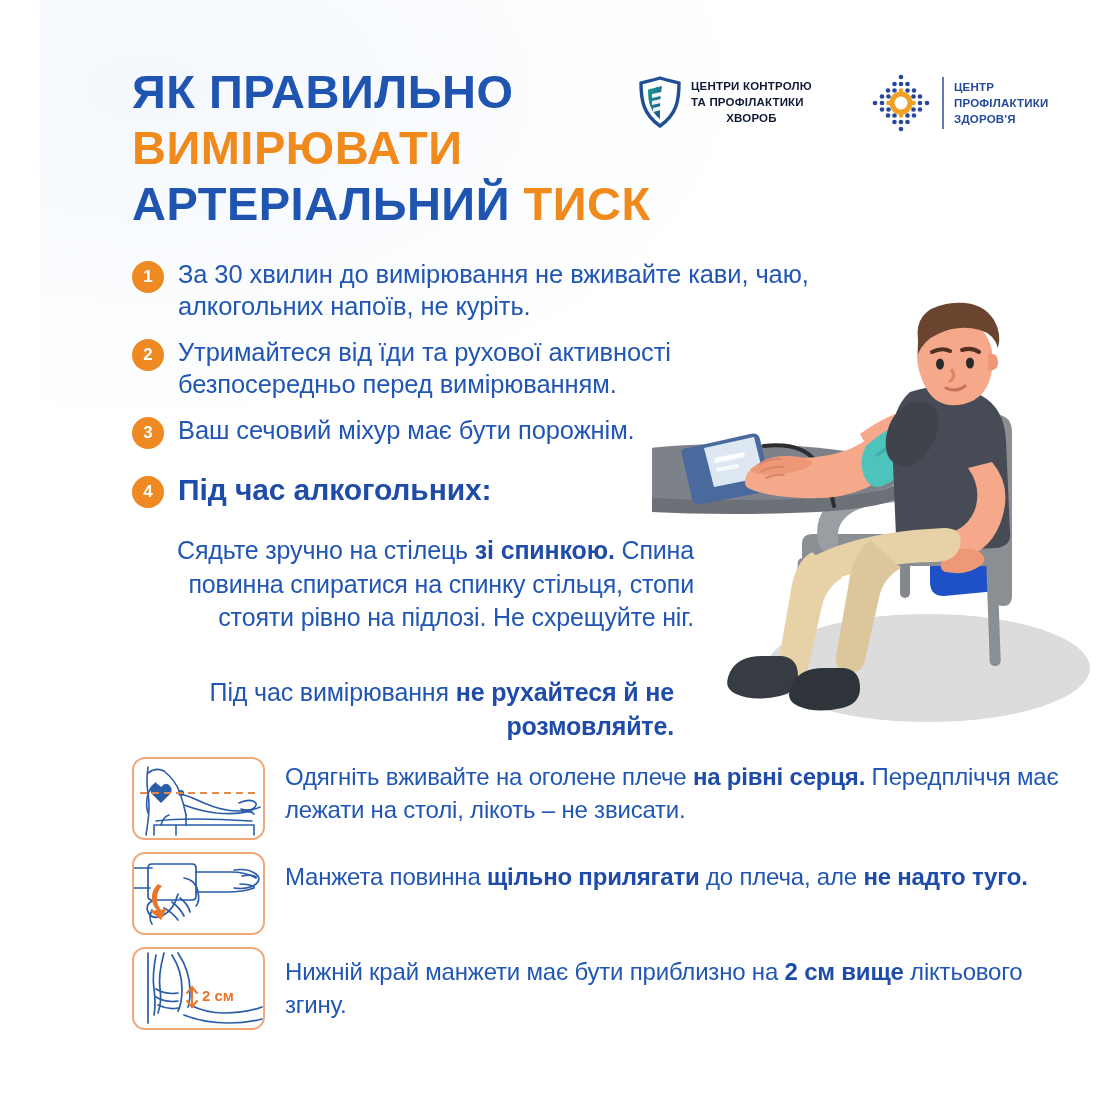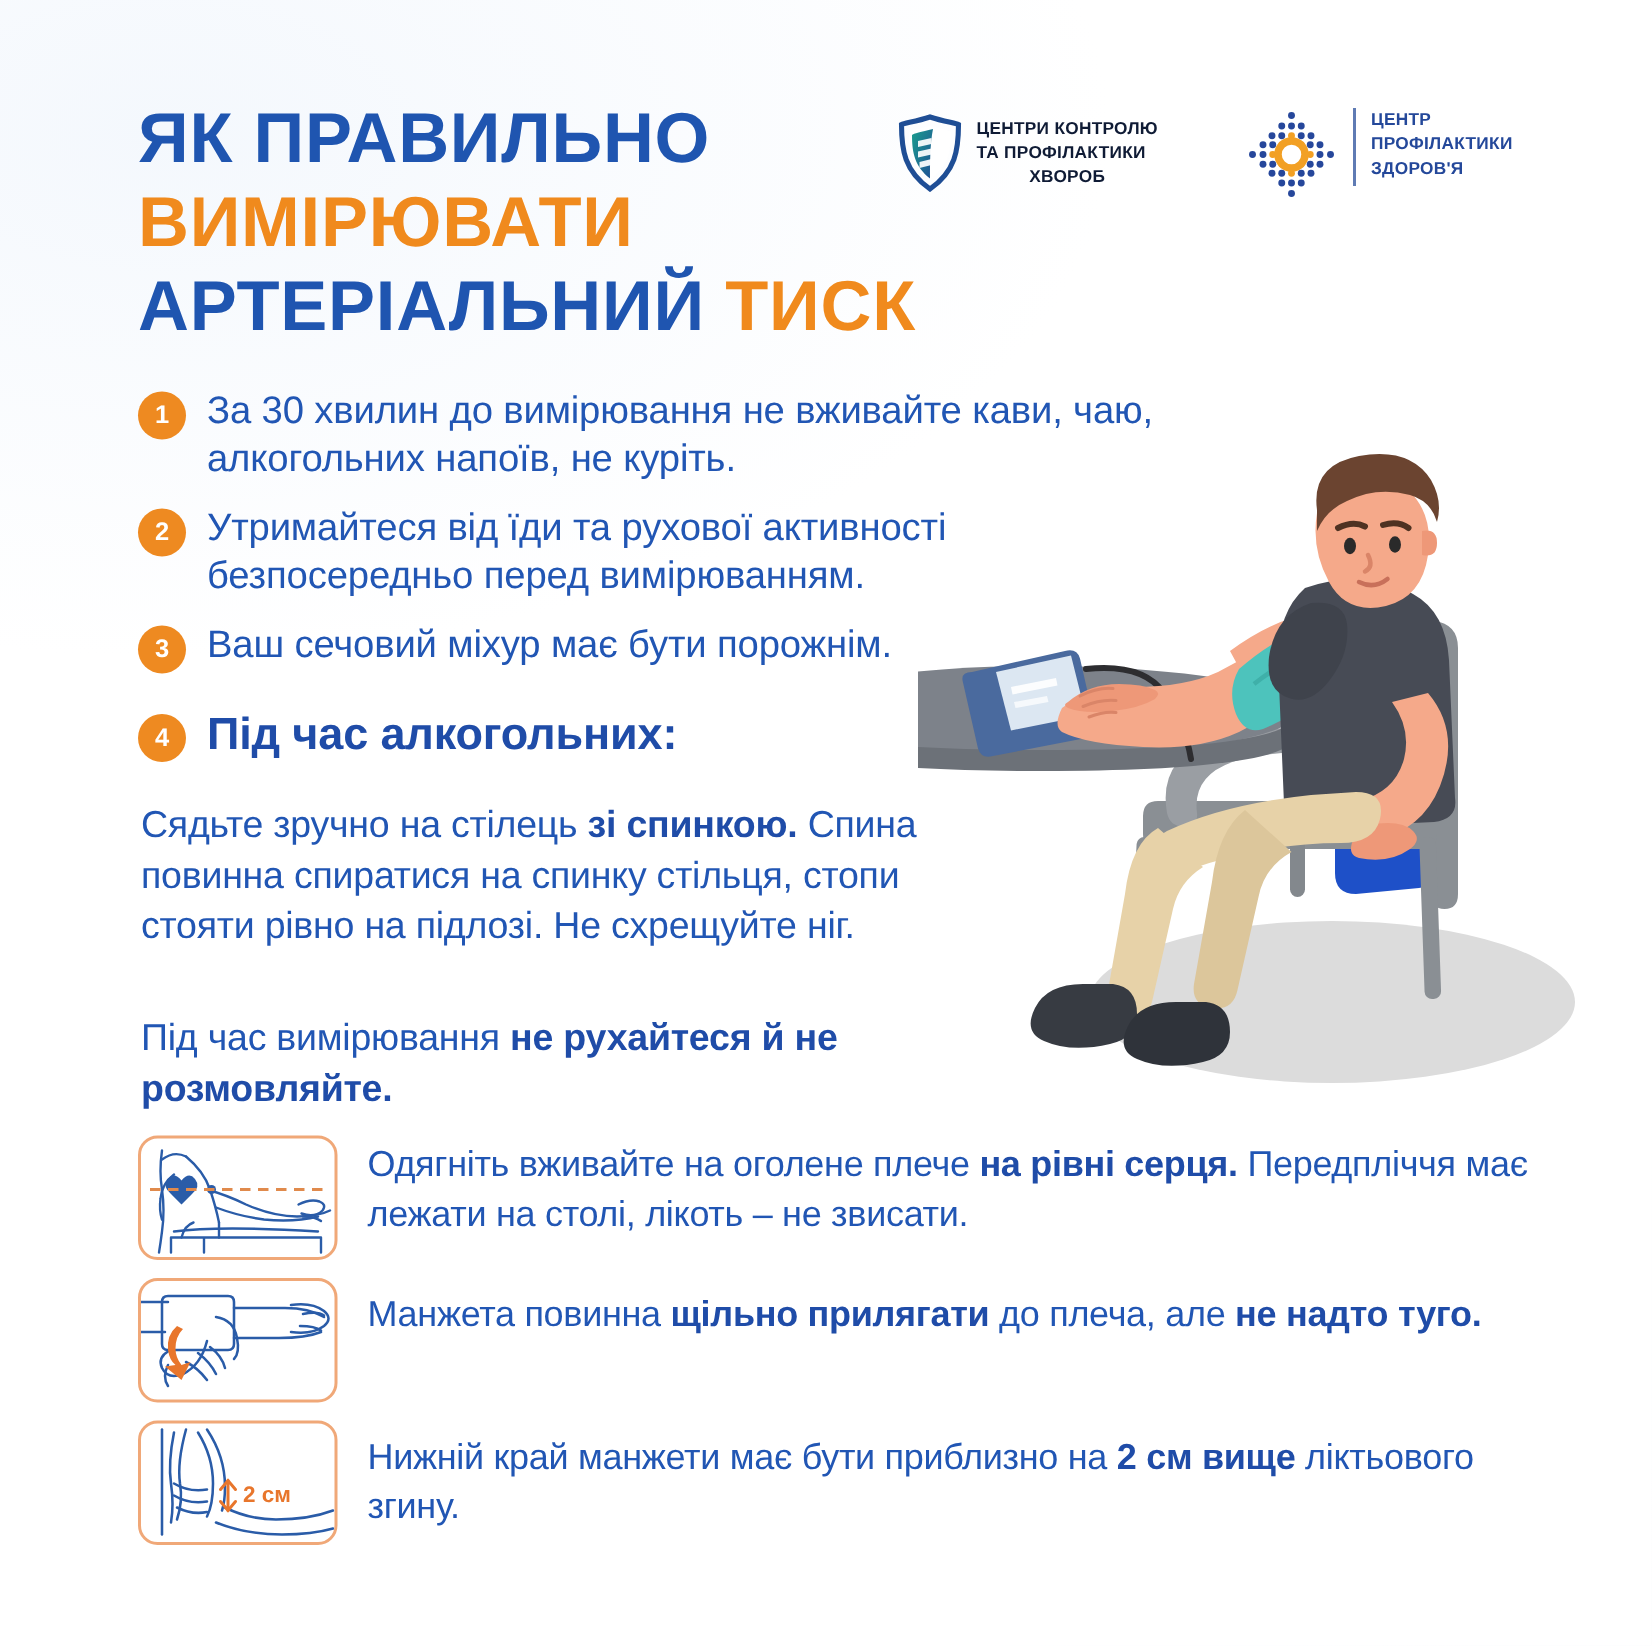--- a/index.html
+++ b/index.html
@@ -9,57 +9,58 @@
     background:#ffffff;
     position:relative;
     overflow:hidden;
   }
   .page {
     position:absolute; inset:0;
     background:
       radial-gradient(ellipse 900px 500px at 10% 8%, #f4f8fd 0%, #ffffff 70%),
       radial-gradient(ellipse 700px 600px at 95% 98%, #f3f7fc 0%, #ffffff 65%),
       #ffffff;
+    margin-left: 40px;
   }
 
   
   .header { position:absolute; left:0; top:0; width:1101px; height:235px; }
   .title { position:absolute; left:92px; top:68px; line-height:1.0; }
   .title .ln { display:block; font-weight:bold; font-size:47px; letter-spacing:0.5px; white-space:nowrap; }
   .ln1 { color:#1F55B0; }
   .ln2 { color:#F08A1D; margin-top:9px; }
   .ln3 { margin-top:9px; }
   .ln3 .b { color:#1F55B0; }
   .ln3 .o { color:#F08A1D; }
 
   
   .logo1 { position:absolute; left:598px; top:76px; display:flex; align-items:center; gap:9px; }
   .logo1 .txt { font-size:11.5px; font-weight:bold; color:#0f1b35; line-height:1.42; letter-spacing:.2px; }
   .logo1 .txt div:nth-child(3){ text-align:center; }
 
-  .logo2 { position:absolute; left:830px; top:72px; display:flex; gap:10px; }
+  .logo2 { position:absolute; left:830px; top:72px; display:flex; align-items:center; gap:10px; }
   .logo2 .divider { width:2px; height:52px; background:#2a4f9b; opacity:.75; }
   .logo2 .txt { font-size:11.5px; font-weight:bold; color:#24489a; line-height:1.42; letter-spacing:.2px; }
 
   
   .steps { position:absolute; left:92px; top:258px; width:700px; }
   .step { display:flex; align-items:flex-start; margin-bottom:13px; }
   .badge {
     flex:0 0 auto; width:32px; height:32px; border-radius:50%;
     background:#EE8A21; color:#fff; font-weight:bold; font-size:17px;
     display:flex; align-items:center; justify-content:center;
     margin-right:14px; margin-top:3px;
   }
   .step-text { font-size:25.5px; color:#2156B4; line-height:1.27; letter-spacing:-.1px; }
   .step.big .step-text { font-size:30px; font-weight:bold; color:#1F4CA8; }
   .step.big .badge { margin-top:5px; }
   .step4 { margin-top:22px; }
 
   
-  .para { position:absolute; left:94px; font-size:25px; color:#2156B4; line-height:1.34; letter-spacing:-.15px; }
+  .para { position:absolute; left:94px; font-size:25px; color:#2156B4; line-height:1.34; letter-spacing:-.15px;text-align:right; }
   .para b { font-weight:bold; color:#1F4CA8; }
   .p1 { top:534px; width:560px; }
   .p2 { top:676px; width:540px; }
 
   
   .illus { position:absolute; left:612px; top:296px; width:480px; height:450px; }
 
   
   .tips { position:absolute; left:92px; top:757px; width:950px; }
   .tip { display:flex; align-items:flex-start; margin-bottom:12px; }

